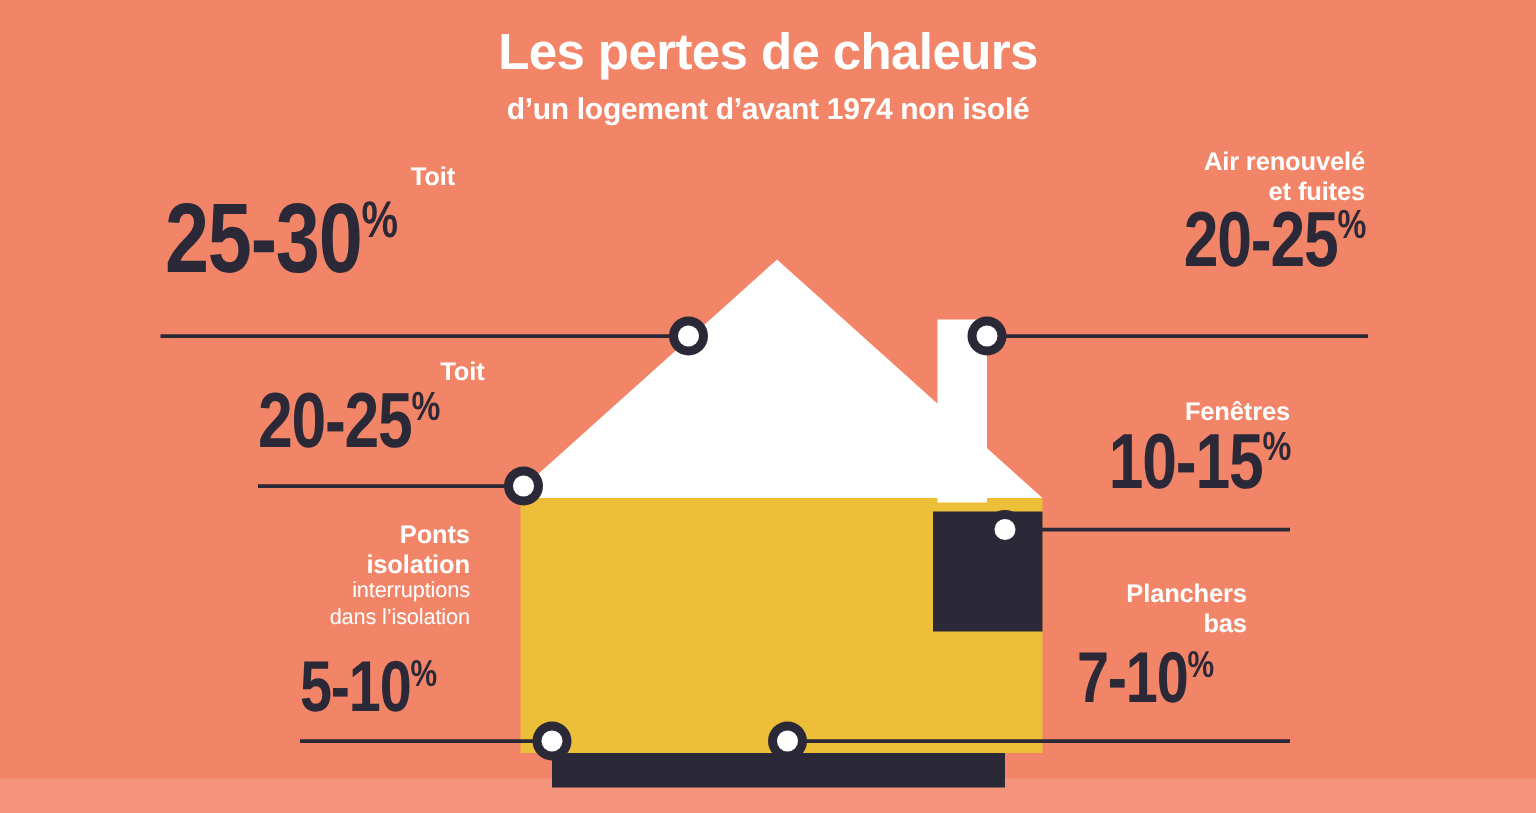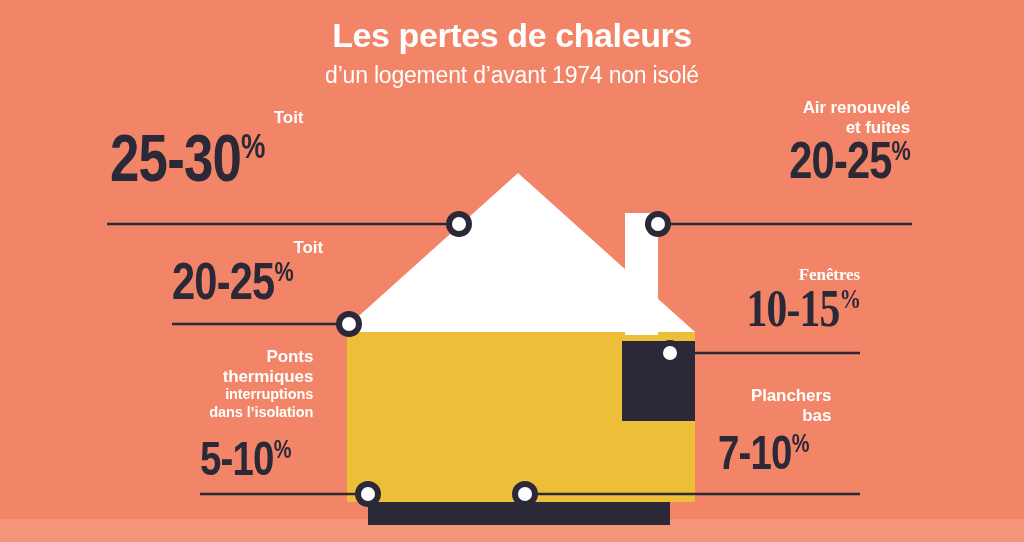--- a/index.html
+++ b/index.html
@@ -33,39 +33,39 @@
     font-weight:bold;
     letter-spacing:-0.4px;
     line-height:1.05;
   }
   .subtitle{
     position:absolute;
     left:0; right:0;
     top:62px;
     text-align:center;
     color:#FFFFFF;
-    font-size:23px;
-    font-weight:normal;
+    font-size:20px;
+    font-weight:bold;
     letter-spacing:-0.2px;
   }
   
   .house{ position:absolute; left:0; top:0; width:1024px; height:542px; }
   
   .callout{ position:absolute;text-align:right; }
   .c-label{
     color:#FFFFFF;
     font-weight:bold;
     font-size:17px;
     line-height:1.16;
     letter-spacing:-0.1px;
     white-space:pre-line;
   }
   .c-sub{
     color:#FFFFFF;
-    font-weight:bold;
+    font-weight:normal;
     font-size:14.5px;
     line-height:1.2;
     letter-spacing:-0.1px;
     white-space:pre-line;
   }
   .c-value{
     color:#2B2937;
     font-weight:bold;
     line-height:0.92;
     letter-spacing:-1px;
@@ -78,21 +78,21 @@
   .v-mid{ font-size:52px; }
   .v-sm{ font-size:48px; }
   .pct{ font-size:0.52em; vertical-align:super; letter-spacing:-1px; }
   .align-right{ text-align:right; }
 
   
   #co-toit      { left:110px; top:108px; }
   #co-murs      { left:172px; top:238px; }
   #co-ponts     { left:200px; top:347px; }
   #co-air       { left:652px; top:98px; width:258px; }
-  #co-fenetres  { left:690px; top:265px; width:170px;font-family:Liberation Serif, serif; }
+  #co-fenetres  { left:690px; top:265px; width:170px; }
   #co-planchers { left:718px; top:386px; }
 </style>
 </head>
 <body>
 
 <div id="stage">
 
   <div class="ground"></div>
 
   <svg class="house" viewBox="0 0 1024 542" xmlns="http://www.w3.org/2000/svg">
@@ -148,21 +148,21 @@
     <div class="c-value v-big"><span>25-30</span><span class="pct">%</span></div>
   </div>
 
   <div class="callout" id="co-murs">
     <div class="c-label">Toit</div>
     <div class="c-value v-mid"><span>20-25</span><span class="pct">%</span></div>
   </div>
 
   <div class="callout" id="co-ponts">
     <div class="c-label">Ponts
-thermiques</div>
+isolation</div>
     <div class="c-sub">interruptions
 dans l’isolation</div>
     <div class="c-value v-sm" style="margin-top:16px;"><span>5-10</span><span class="pct">%</span></div>
   </div>
 
   <div class="callout align-right" id="co-air">
     <div class="c-label">Air renouvelé
 et fuites</div>
     <div class="c-value v-mid right" style="display:inline-block;"><span>20-25</span><span class="pct">%</span></div>
   </div>

